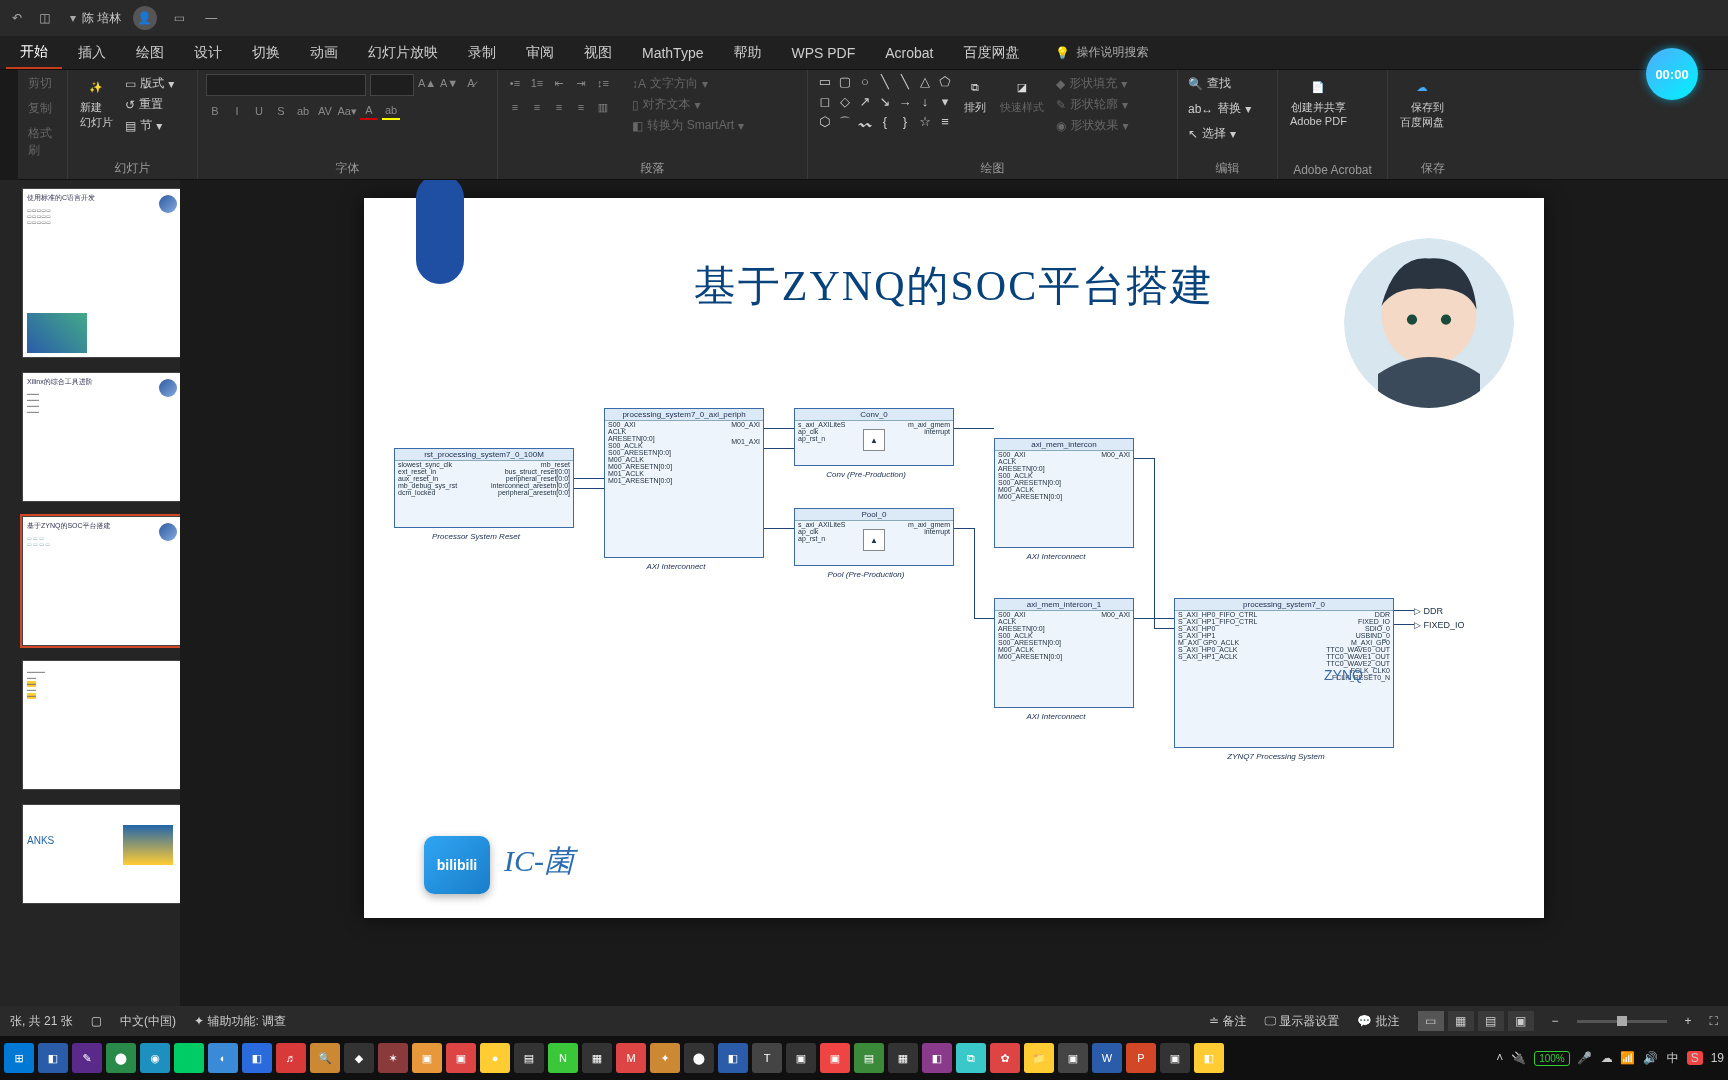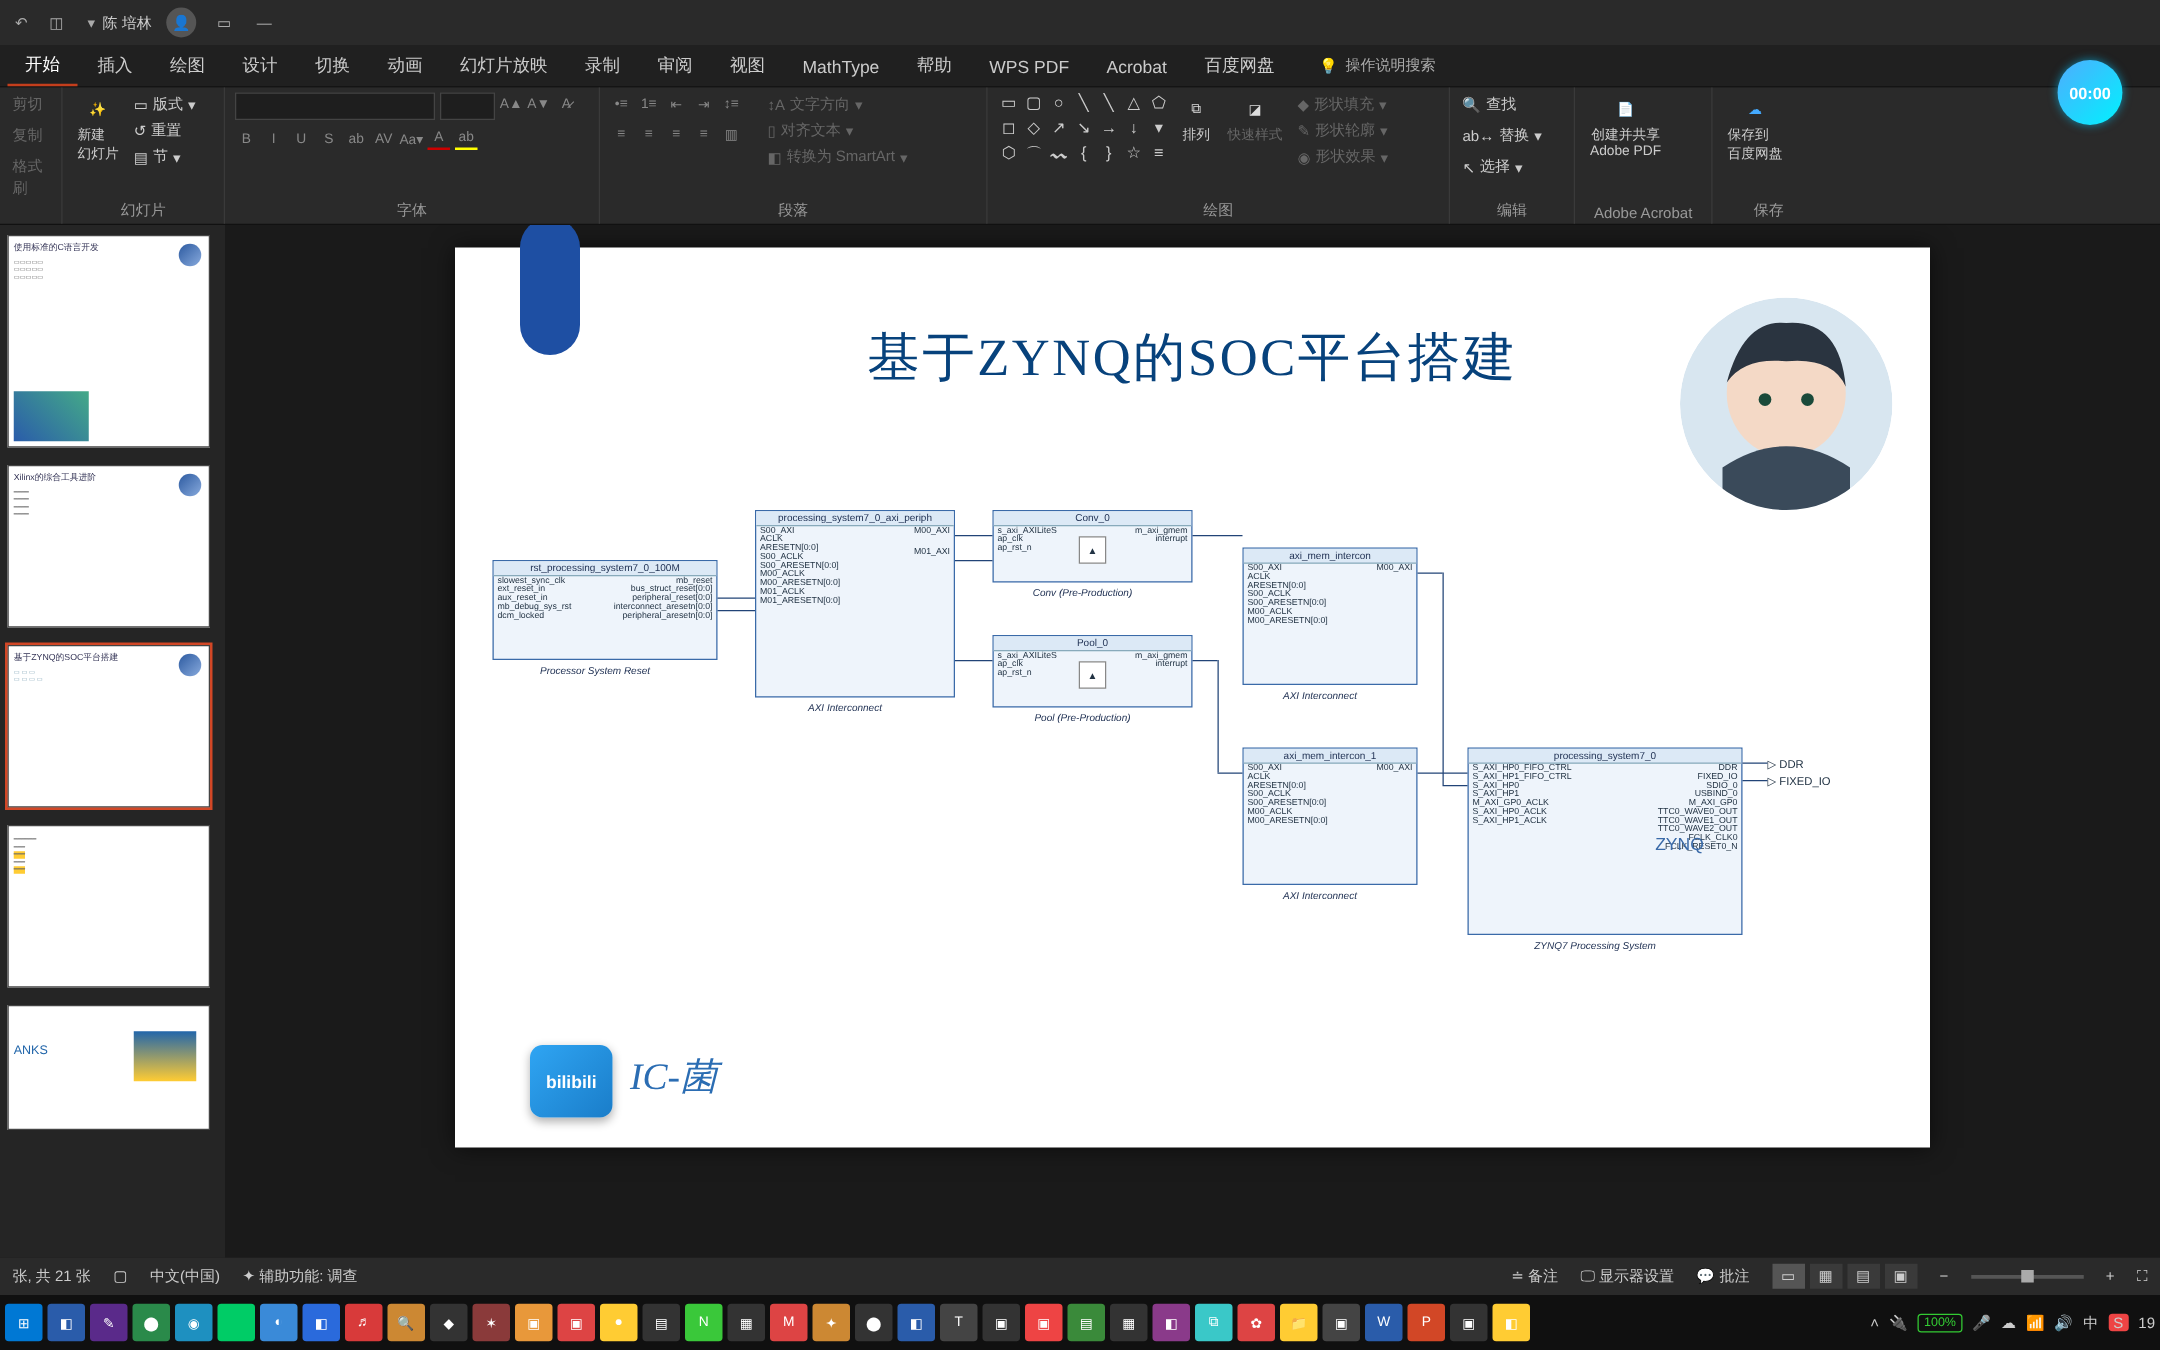--- a/index.html
+++ b/index.html
@@ -14,41 +14,41 @@
 .avatar { width: 24px; height: 24px; border-radius: 50%; background: #555; display: inline-flex; align-items: center; justify-content: center; }
 .win-btn { width: 20px; height: 20px; color: #aaa; cursor: pointer; display: inline-flex; align-items: center; justify-content: center; }
 
 
 .ribbon-tabs { height: 34px; background: #202020; display: flex; align-items: center; padding-left: 6px; gap: 2px; border-bottom: 1px solid #111; }
 .ribbon-tab { padding: 6px 14px; font-size: 14px; color: #ccc; cursor: pointer; }
 .ribbon-tab.active { border-bottom: 2px solid #c43e1c; color: #fff; }
 .tellme { display: flex; align-items: center; gap: 6px; margin-left: 20px; color: #aaa; }
 .timer { position: absolute; right: 30px; top: 48px; width: 52px; height: 52px; border-radius: 50%; background: linear-gradient(135deg,#4facfe,#00f2fe); color: #fff; display: flex; align-items: center; justify-content: center; font-size: 13px; font-weight: bold; box-shadow: 0 0 8px rgba(0,200,255,0.6); }
 
-.ribbon-body { height: 110px; background: #2a2a2a; display: flex; border-bottom: 1px solid #111; }
+.ribbon-body { height: 110px; background: #2a2a2a; display: flex; border-bottom: 1px solid #111; margin-left: 18px; }
 .ribbon-group { border-right: 1px solid #3a3a3a; padding: 4px 8px 2px 8px; display: flex; flex-direction: column; }
 .ribbon-group .controls { flex: 1; display: flex; gap: 6px; align-items: flex-start; flex-wrap: wrap; }
 .ribbon-group .label { text-align: center; font-size: 12px; color: #999; padding-top: 2px; }
 .rbtn { display: flex; flex-direction: column; align-items: center; gap: 2px; padding: 2px 4px; cursor: pointer; font-size: 11px; color: #ccc; }
 .rbtn .ico { width: 22px; height: 22px; display: flex; align-items: center; justify-content: center; color: #ddd; }
 .rbtn-sm { display: flex; align-items: center; gap: 4px; font-size: 12px; color: #ccc; cursor: pointer; padding: 1px 2px; }
 .rbtn-sm.disabled, .rbtn.disabled { color: #666; }
 .vcol { display: flex; flex-direction: column; gap: 2px; }
 .font-combo { width: 160px; height: 22px; background: #1e1e1e; border: 1px solid #444; }
 .font-size { width: 44px; height: 22px; background: #1e1e1e; border: 1px solid #444; }
 .mini-icons { display: flex; gap: 4px; }
 .mini { width: 18px; height: 18px; color: #888; cursor: pointer; display: inline-flex; align-items: center; justify-content: center; font-size: 11px; }
 
 
 .shapes-gal { display: grid; grid-template-columns: repeat(7, 18px); grid-auto-rows: 18px; gap: 2px; }
 .shapes-gal span { color: #ccc; font-size: 13px; text-align: center; }
 
 
 .editor { display: flex; height: calc(100% - 36px - 34px - 110px - 30px - 44px); background: #1e1e1e; }
-.thumbs { width: 180px; background: #252525; overflow-y: auto; padding: 8px 6px; }
+.thumbs { width: 180px; background: #252525; overflow-y: auto; padding: 8px 22px; }
 .thumb { width: 162px; height: 100px; background: #fff; margin-bottom: 14px; border: 1px solid #444; position: relative; cursor: pointer; }
 .thumb.sel { outline: 2px solid #d24726; }
 .thumb.car1 { height: 170px; }
 .thumb.car2 { height: 130px; }
 .thumb .mini-title { font-size: 7px; color: #335; padding: 4px; }
 .thumb .mini-body { font-size: 5px; color: #666; padding: 0 4px; line-height: 1.2; }
 .thumb .mini-av { position: absolute; top: 6px; right: 6px; width: 18px; height: 18px; border-radius: 50%; background: linear-gradient(135deg,#2c5aa0,#88aadd); }
 
 .canvas-wrap { flex: 1; display: flex; align-items: flex-start; justify-content: center; padding: 18px 30px; overflow: auto; background: #1a1a1a; position: relative; }
 
@@ -263,21 +263,21 @@
 Adobe PDF</span>
         </div>
       </div>
     <div class="label">Adobe Acrobat</div>
   </div>
 
   <div class="ribbon-group" style="width:90px;border-right:none">
     <div class="controls">
         <div class="rbtn">
           <div class="ico" style="color:#4af">☁</div>
-          <span style="white-space:pre-line;text-align:left">保存到
+          <span style="white-space:pre-line;text-align:right">保存到
 百度网盘</span>
         </div>
       </div>
     <div class="label">保存</div>
   </div>
 </div>
 
 <div class="editor">
   <div class="thumbs">
     <div class="thumb car1">

